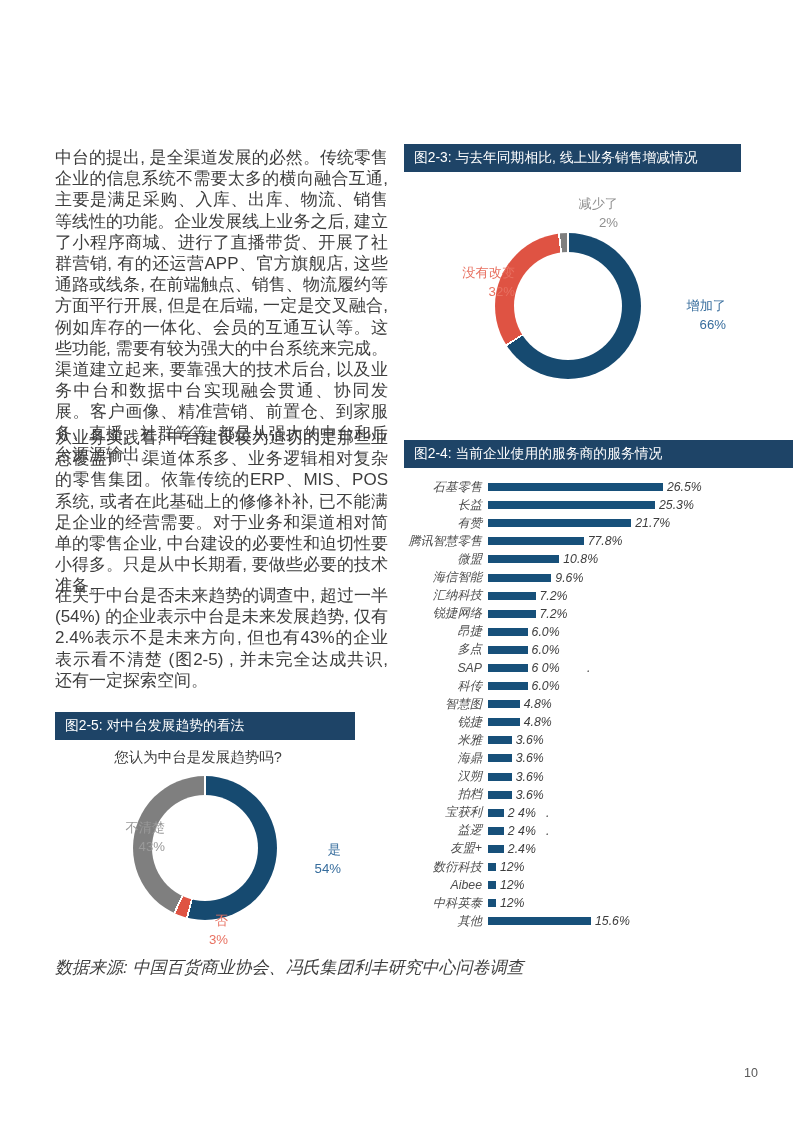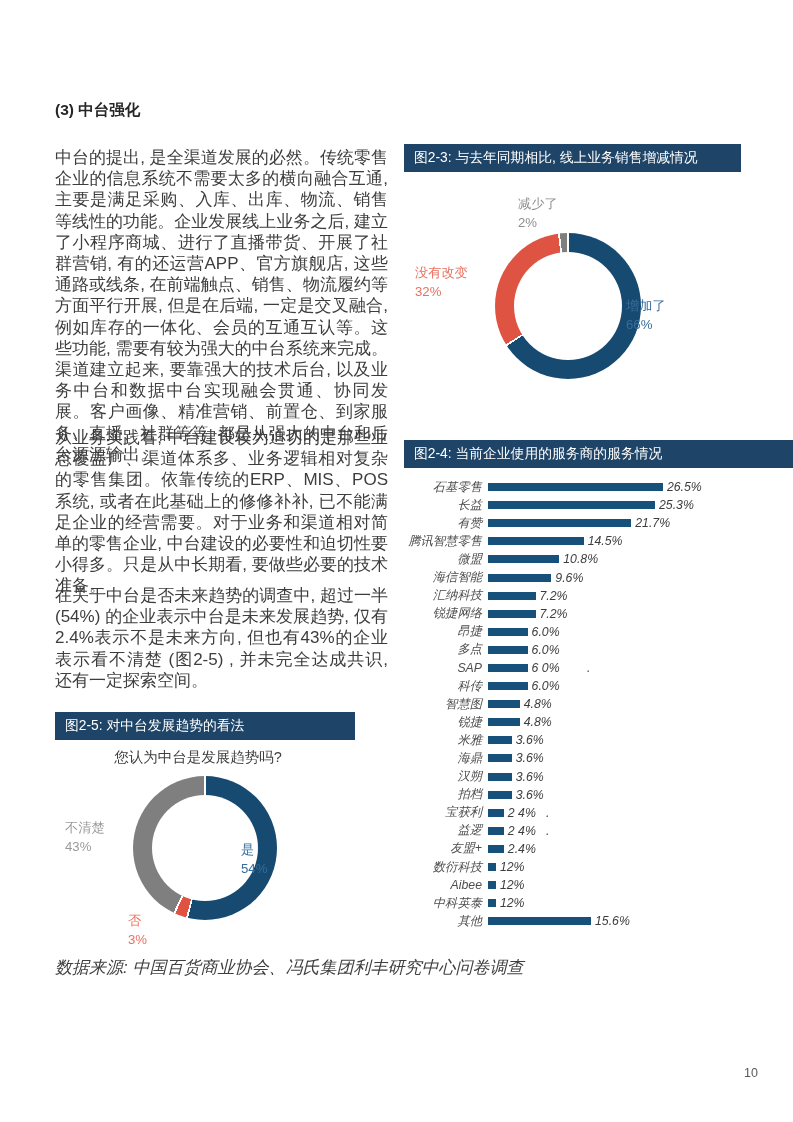--- a/index.html
+++ b/index.html
@@ -37,21 +37,21 @@
   .donut{
     border-radius:50%;
   }
   .donut::after{
     content:"";position:absolute;inset:19px;
     background:#ffffff;border-radius:50%;
   }
   .donut-fig3{left:495px;top:233px;width:146px;height:146px;}
   .donut-fig5{left:133px;top:776px;width:144px;height:144px;}
   .donut-label{
-    width:100px;text-align:left;
+    width:100px;text-align:right;
     font-size:13.2px;line-height:19px;
   }
   .lbl-f3-dec{left:518px;top:194px;}
   .lbl-f3-same{left:415px;top:263px;}
   .lbl-f3-inc{left:626px;top:296px;}
   .lbl-f5-unclear{left:65px;top:818px;}
   .lbl-f5-yes{left:241px;top:840px;}
   .lbl-f5-no{left:128px;top:911px;}
   .fig5-subtitle{
     left:48px;top:748px;width:300px;
@@ -76,21 +76,20 @@
   .page-number{
     left:744px;top:1066px;
     font-size:12.5px;color:#595959;
   }
 </style>
 </head>
 <body>
 
 <div class="page">
 
-  <div class="abs heading">(3) 中台强化</div>
   <div class="abs para p1">中台的提出, 是全渠道发展的必然。传统零售企业的信息系统不需要太多的横向融合互通, 主要是满足采购、入库、出库、物流、销售等线性的功能。企业发展线上业务之后, 建立了小程序商城、进行了直播带货、开展了社群营销, 有的还运营APP、官方旗舰店, 这些通路或线条, 在前端触点、销售、物流履约等方面平行开展, 但是在后端, 一定是交叉融合, 例如库存的一体化、会员的互通互认等。这些功能, 需要有较为强大的中台系统来完成。渠道建立起来, 要靠强大的技术后台, 以及业务中台和数据中台实现融会贯通、协同发展。客户画像、精准营销、前置仓、到家服务、直播、社群等等, 都是从强大的中台和后台源源输出。</div>
   <div class="abs para p2">从业务实践看, 中台建设较为迫切的是那些业态覆盖广、渠道体系多、业务逻辑相对复杂的零售集团。依靠传统的ERP、MIS、POS系统, 或者在此基础上的修修补补, 已不能满足企业的经营需要。对于业务和渠道相对简单的零售企业, 中台建设的必要性和迫切性要小得多。只是从中长期看, 要做些必要的技术准备。</div>
   <div class="abs para p3">在关于中台是否未来趋势的调查中, 超过一半 (54%) 的企业表示中台是未来发展趋势, 仅有2.4%表示不是未来方向, 但也有43%的企业表示看不清楚 (图2-5) , 并未完全达成共识, 还有一定探索空间。</div>
 
   <div class="abs band band-fig3">
     <span>图2-3: 与去年同期相比, 线上业务销售增减情况</span>
   </div>
   <div class="abs donut donut-fig3" style="background: conic-gradient(rgb(255, 255, 255) 0deg, rgb(255, 255, 255) 0.8deg, rgb(22, 74, 112) 0.8deg, rgb(22, 74, 112) 236.8deg, rgb(255, 255, 255) 236.8deg, rgb(255, 255, 255) 237.6deg, rgb(255, 255, 255) 237.6deg, rgb(255, 255, 255) 238.4deg, rgb(223, 83, 67) 238.4deg, rgb(223, 83, 67) 352deg, rgb(255, 255, 255) 352deg, rgb(255, 255, 255) 352.8deg, rgb(255, 255, 255) 352.8deg, rgb(255, 255, 255) 353.6deg, rgb(127, 127, 127) 353.6deg, rgb(127, 127, 127) 359.2deg, rgb(255, 255, 255) 359.2deg, rgb(255, 255, 255) 360deg);"></div>
   <div class="abs donut-label lbl-f3-dec" style="color: rgb(143, 143, 143);">
     <div>减少了</div>
@@ -120,21 +119,21 @@
         <div class="bar-val">25.3%</div>
       </div>
       <div class="bar-row">
         <div class="bar-cat">有赞</div>
         <div class="bar" style="width: 143.22px; background: rgb(23, 80, 122);"></div>
         <div class="bar-val">21.7%</div>
       </div>
       <div class="bar-row">
         <div class="bar-cat">腾讯智慧零售</div>
         <div class="bar" style="width: 95.7px; background: rgb(23, 80, 122);"></div>
-        <div class="bar-val">14.5%</div>
+        <div class="bar-val">77.8%</div>
       </div>
       <div class="bar-row">
         <div class="bar-cat">微盟</div>
         <div class="bar" style="width: 71.28px; background: rgb(23, 80, 122);"></div>
         <div class="bar-val">10.8%</div>
       </div>
       <div class="bar-row">
         <div class="bar-cat">海信智能</div>
         <div class="bar" style="width: 63.36px; background: rgb(23, 80, 122);"></div>
         <div class="bar-val">9.6%</div>

